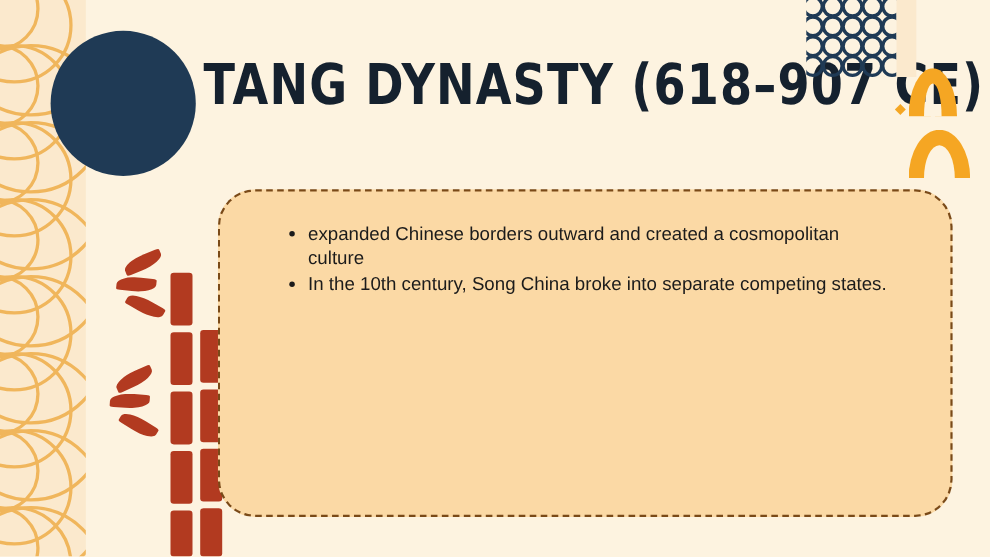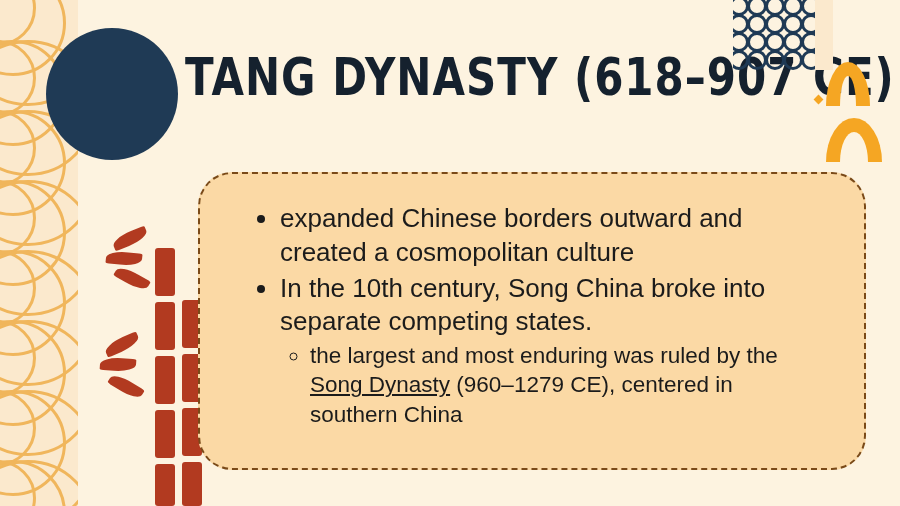--- a/index.html
+++ b/index.html
@@ -156,21 +156,21 @@
   }
   .card-inner {
     padding: 28px 46px 20px 58px;
   }
   ul.lvl1 {
     margin: 0;
     padding: 0 0 0 22px;
     list-style: disc;
   }
   ul.lvl1 > li {
-    font-size: 26px;
+    font-size: 17px;
     line-height: 1.30;
     color: #1b1b1b;
     margin-bottom: 2px;
   }
   ul.lvl2 {
     margin: 0;
     padding: 0 0 0 52px;
     list-style: circle;
   }
   ul.lvl2 > li {
@@ -265,19 +265,16 @@
     <div class="leaf" style="left:100px; top:358px; transform: rotate(4deg);"></div>
     <div class="leaf" style="left:108px; top:380px; transform: rotate(32deg);"></div>
   </div>
 
   <div class="card">
     <div class="card-inner">
       <ul class="lvl1">
         <li>expanded Chinese borders outward and created a cosmopolitan culture</li>
         <li>In the 10th century, Song China broke into separate competing states.</li>
       </ul>
-      <ul class="lvl2">
-        <li><span> the largest and most enduring was ruled by the </span><span class="u-link">Song Dynasty</span><span> (960–1279 CE), centered in southern China</span></li>
-      </ul>
     </div>
   </div>
 
 </div>
 
 </body></html>

